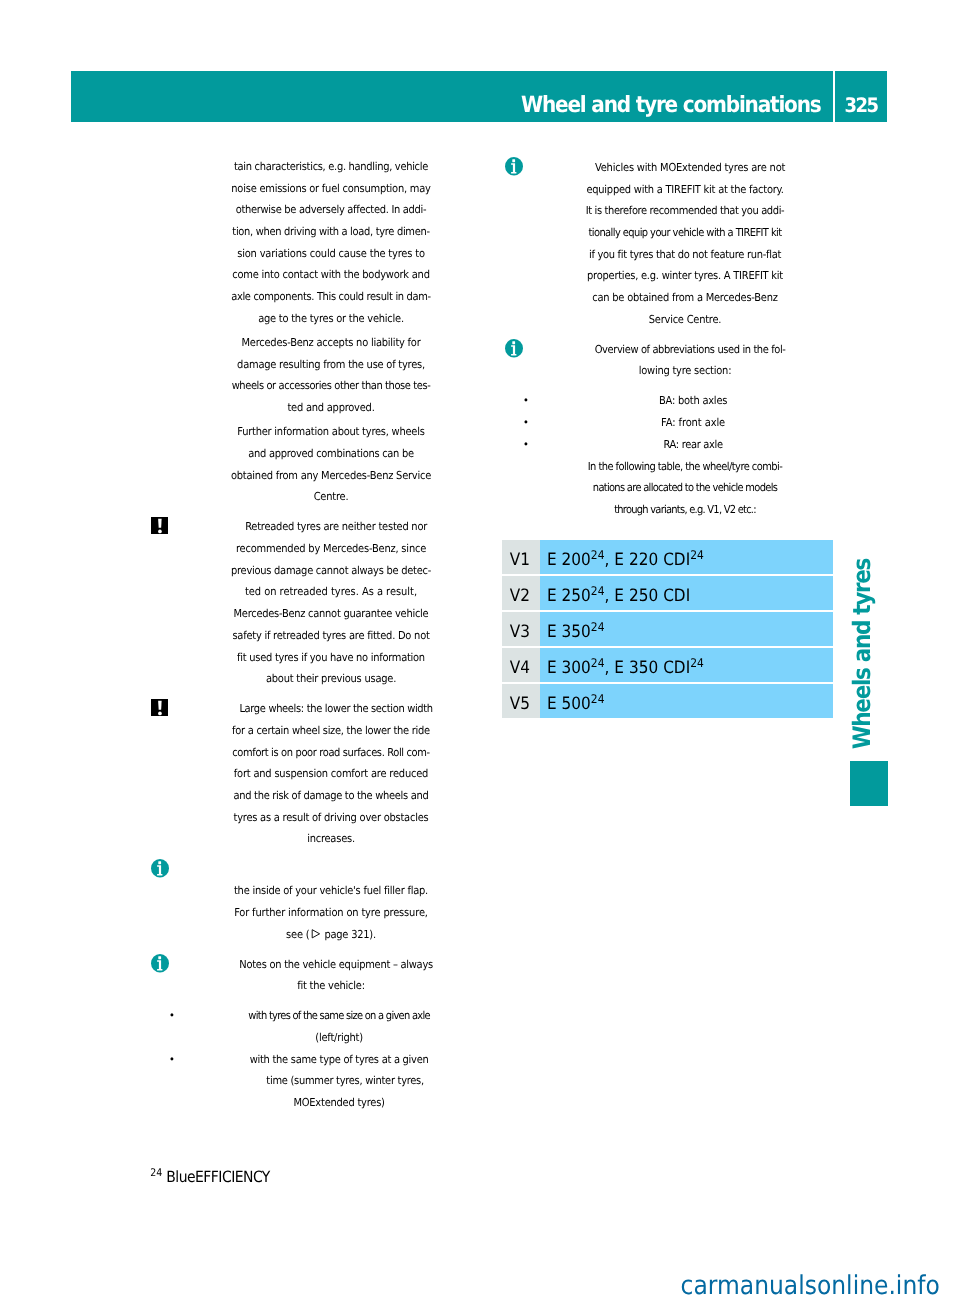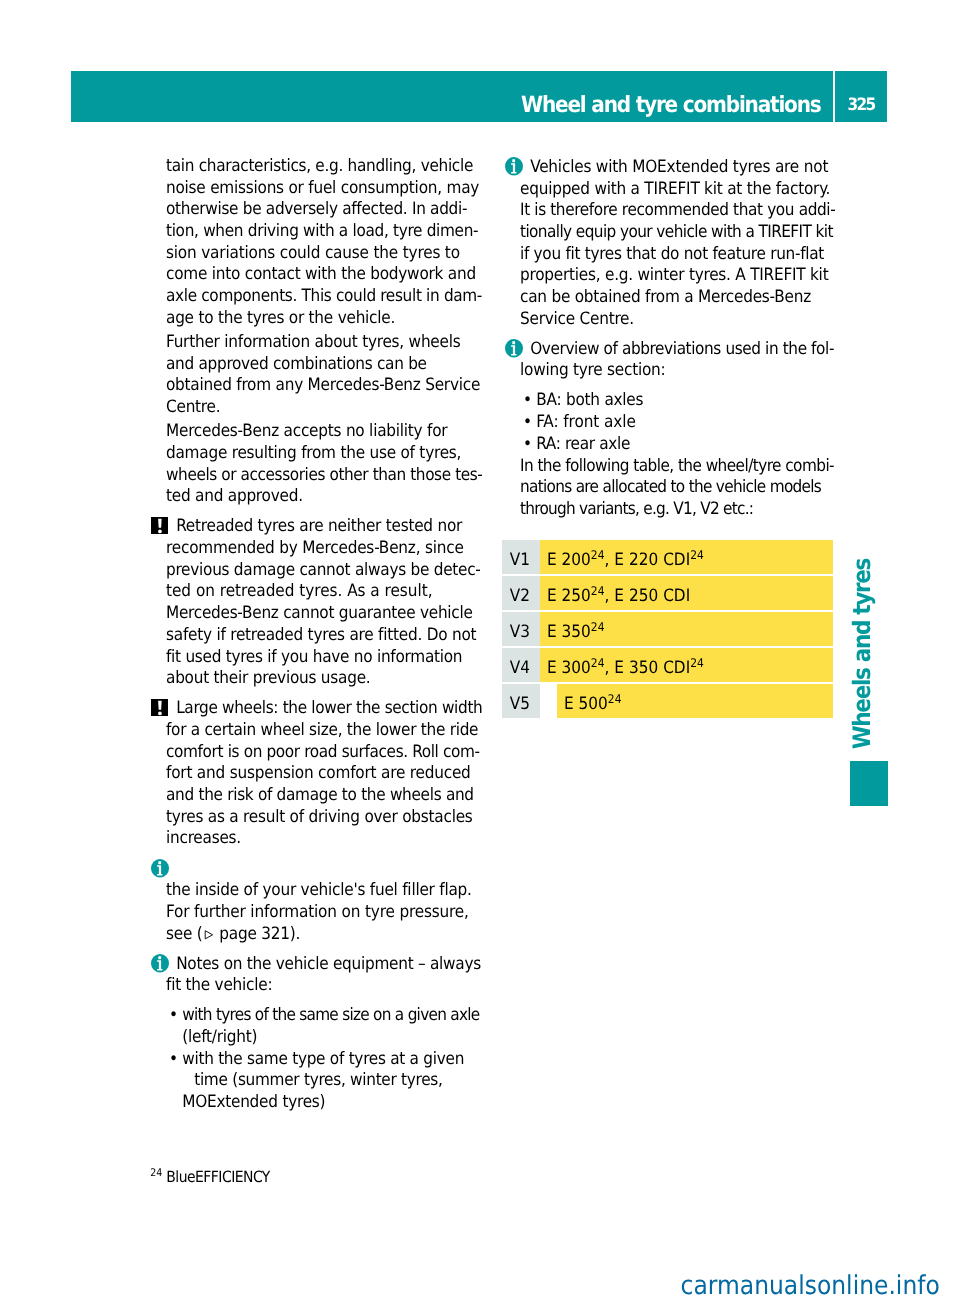--- a/index.html
+++ b/index.html
@@ -8,24 +8,24 @@
        -webkit-font-smoothing:antialiased;text-rendering:geometricPrecision;}
   .page{position:absolute;left:0;top:0;width:960px;height:1302px;transform:translateZ(0);}
 
   
   .hdr{position:absolute;left:71px;top:71px;width:816px;height:50.5px;background:#029a9c;text-decoration:underline;}
   .hdr-title{position:absolute;left:0;top:0;width:749.5px;height:50.5px;line-height:68px;
        text-align:right;box-sizing:border-box;
        color:#fff;font-size:22.3px;font-weight:bold;letter-spacing:-1.2px;}
   .hdr-sep{position:absolute;left:761.7px;top:0;width:2.2px;height:50.5px;background:#fff;}
   .hdr-page{position:absolute;left:763.9px;top:0;width:52.1px;height:50.5px;line-height:68px;
-       text-align:center;color:#fff;font-size:17px;font-weight:bold;letter-spacing:-1.6px;}
+       text-align:center;color:#fff;font-size:20px;font-weight:bold;letter-spacing:-1.6px;}
 
   
-  .col{position:absolute;font-size:17px;line-height:21.7px;letter-spacing:-0.23px;}
+  .col{position:absolute;font-size:11px;line-height:21.7px;letter-spacing:-0.23px;text-align:center;}
   .col-l{left:166px;top:155.8px;width:330px;}
   .col-r{left:520px;top:156.8px;width:330px;}
 
   .blk{margin:0;position:relative;white-space:nowrap;}
   .blk+.blk{margin-top:2.5px;}
   .blk.icon{margin-top:8.3px;}
   .blk:first-child{margin-top:0;}
   .bgrp{margin-top:8.3px;}
   .ic{position:absolute;display:block;left:-15.25px;top:0.6px;width:17.5px;height:17.2px;}
   .ic.info{left:-15.2px;top:0.5px;width:18px;height:18.6px;}
@@ -35,25 +35,25 @@
   .tri svg{display:block;}
 
   .bl{margin:0;position:relative;white-space:nowrap;padding-left:16.2px;}
   .bul{position:absolute;left:3.0px;top:0;}
 
   sup{font-size:11.9px;vertical-align:baseline;position:relative;top:-6.1px;line-height:0;letter-spacing:0;}
 
   
   .tbl{position:absolute;left:502px;top:540.1px;width:331px;}
   .trow{display:flex;height:34.4px;margin-bottom:1.5px;justify-content:center;}
-  .trow:last-child{margin-bottom:0;gap:17px;}
+  .trow:last-child{margin-bottom:0;}
   .tc1{width:38.3px;background:#dce3e3;padding:0 0 0 7.8px;
        box-sizing:border-box;font-size:17px;letter-spacing:0px;line-height:34.4px;
        padding-top:3.2px;}
-  .tc2{flex:1;background:#fde047;padding:0 0 0 6.6px;
+  .tc2{flex:1;background:#7dd3fc;padding:0 0 0 6.6px;
        box-sizing:border-box;font-size:17px;letter-spacing:0.05px;line-height:34.4px;
        padding-top:3.2px;}
 
   
   .tab-txt{position:absolute;left:848px;top:559px;
       writing-mode:vertical-rl;transform:rotate(180deg);
       color:#029a9c;font-size:24px;font-weight:bold;white-space:nowrap;
       letter-spacing:-1.35px;}
   .tab-sq{position:absolute;left:850px;top:761px;width:38px;height:45px;background:#029a9c;}
 
@@ -68,22 +68,22 @@
 <div class="page">
 
   <div class="hdr">
     <div class="hdr-title">Wheel and tyre combinations</div>
     <div class="hdr-sep"></div>
     <div class="hdr-page">325</div>
   </div>
 
   <div class="col col-l" id="col-left">
       <div class="blk"><span style="letter-spacing: -0.3px;">tain characteristics, e.g. handling, vehicle</span><br><span>noise emissions or fuel consumption, may</span><br><span style="letter-spacing: -0.3px;">otherwise be adversely affected. In addi-</span><br><span style="letter-spacing: -0.31px;">tion, when driving with a load, tyre dimen-</span><br><span style="letter-spacing: -0.18px;">sion variations could cause the tyres to</span><br><span>come into contact with the bodywork and</span><br><span style="letter-spacing: -0.33px;">axle components. This could result in dam-</span><br><span>age to the tyres or the vehicle.</span></div>
+      <div class="blk"><span>Mercedes-Benz accepts no liability for</span><br><span>damage resulting from the use of tyres,</span><br><span style="letter-spacing: -0.4px;">wheels or accessories other than those tes-</span><br><span>ted and approved.</span></div>
       <div class="blk"><span>Further information about tyres, wheels</span><br><span style="letter-spacing: -0.29px;">and approved combinations can be</span><br><span>obtained from any Mercedes-Benz Service</span><br><span>Centre.</span></div>
-      <div class="blk"><span>Mercedes-Benz accepts no liability for</span><br><span>damage resulting from the use of tyres,</span><br><span style="letter-spacing: -0.4px;">wheels or accessories other than those tes-</span><br><span>ted and approved.</span></div>
       <div class="blk icon"><span class="ic">
           <svg width="17.5" height="17.2" viewBox="0 0 35 34.4" preserveAspectRatio="none">
             <rect x="0" y="0" width="35" height="34.4" fill="#000"></rect>
             <path d="M14.3 3.7 h7.0 l-1.0 17.6 h-5.0 z" fill="#fff"></path>
             <circle cx="17.9" cy="28.9" r="3.7" fill="#fff"></circle>
           </svg>
         </span><span class="sp"></span><span>Retreaded tyres are neither tested nor</span><br><span style="letter-spacing: -0.2px;">recommended by Mercedes-Benz, since</span><br><span style="letter-spacing: -0.26px;">previous damage cannot always be detec-</span><br><span style="letter-spacing: -0.02px;">ted on retreaded tyres. As a result,</span><br><span style="letter-spacing: -0.26px;">Mercedes-Benz cannot guarantee vehicle</span><br><span>safety if retreaded tyres are fitted. Do not</span><br><span style="letter-spacing: -0.27px;">fit used tyres if you have no information</span><br><span>about their previous usage.</span></div>
       <div class="blk icon"><span class="ic">
           <svg width="17.5" height="17.2" viewBox="0 0 35 34.4" preserveAspectRatio="none">
             <rect x="0" y="0" width="35" height="34.4" fill="#000"></rect>

